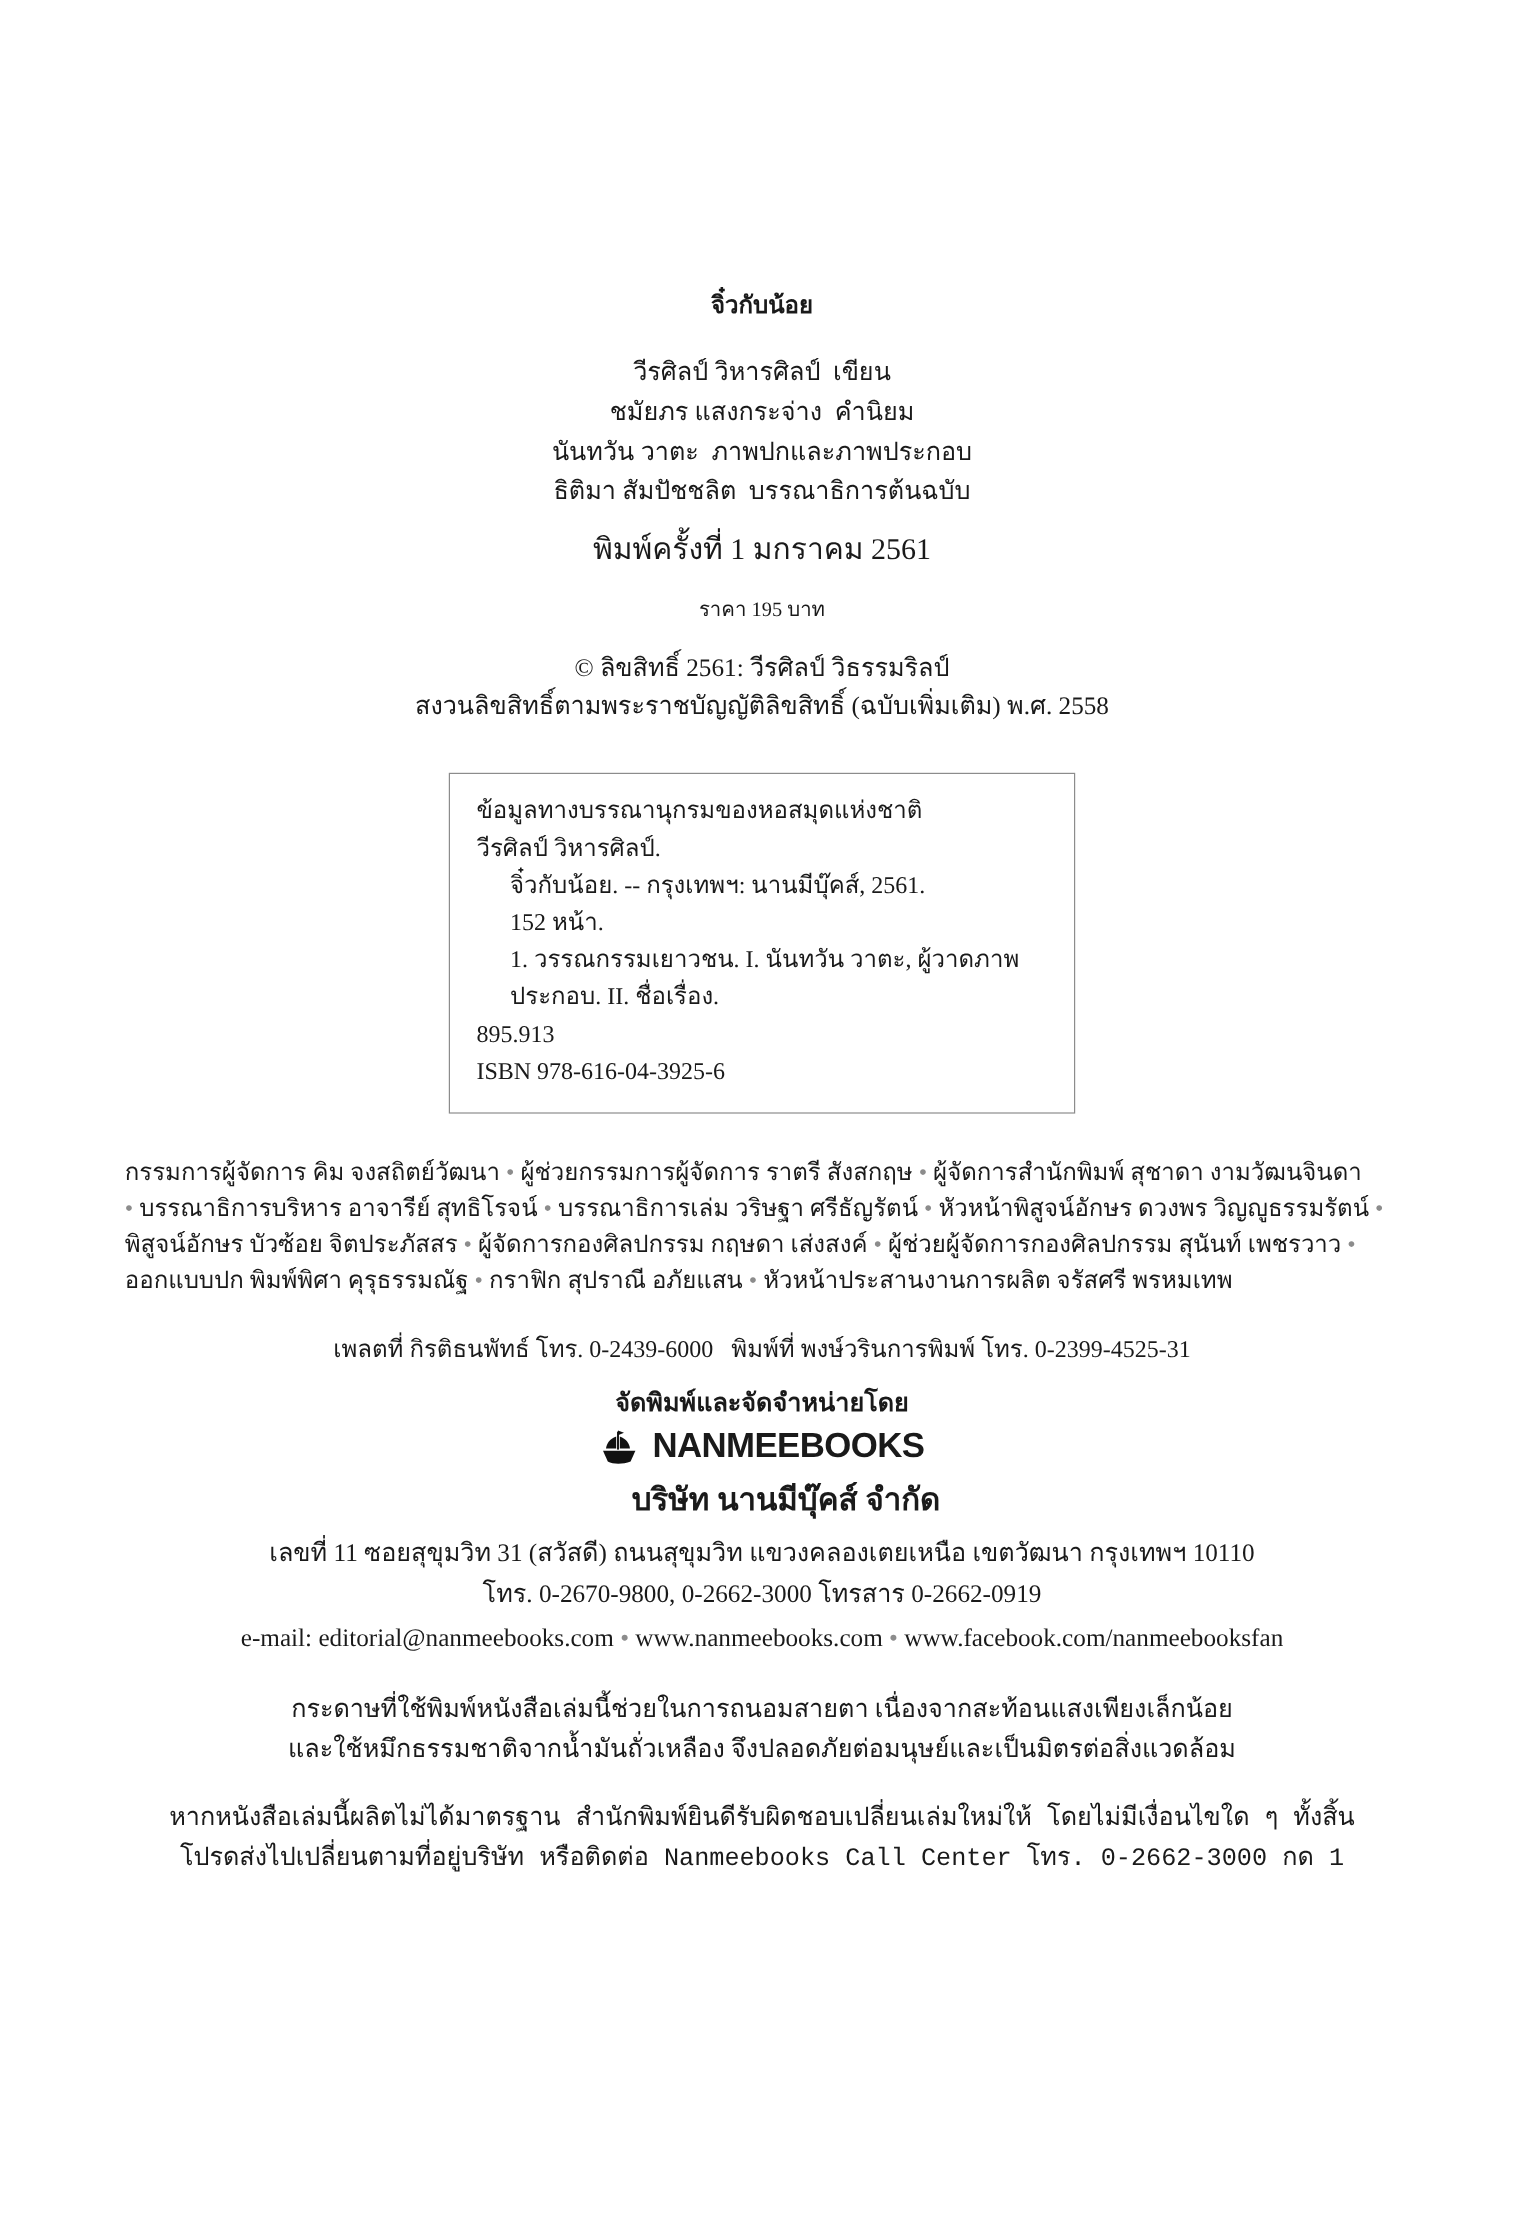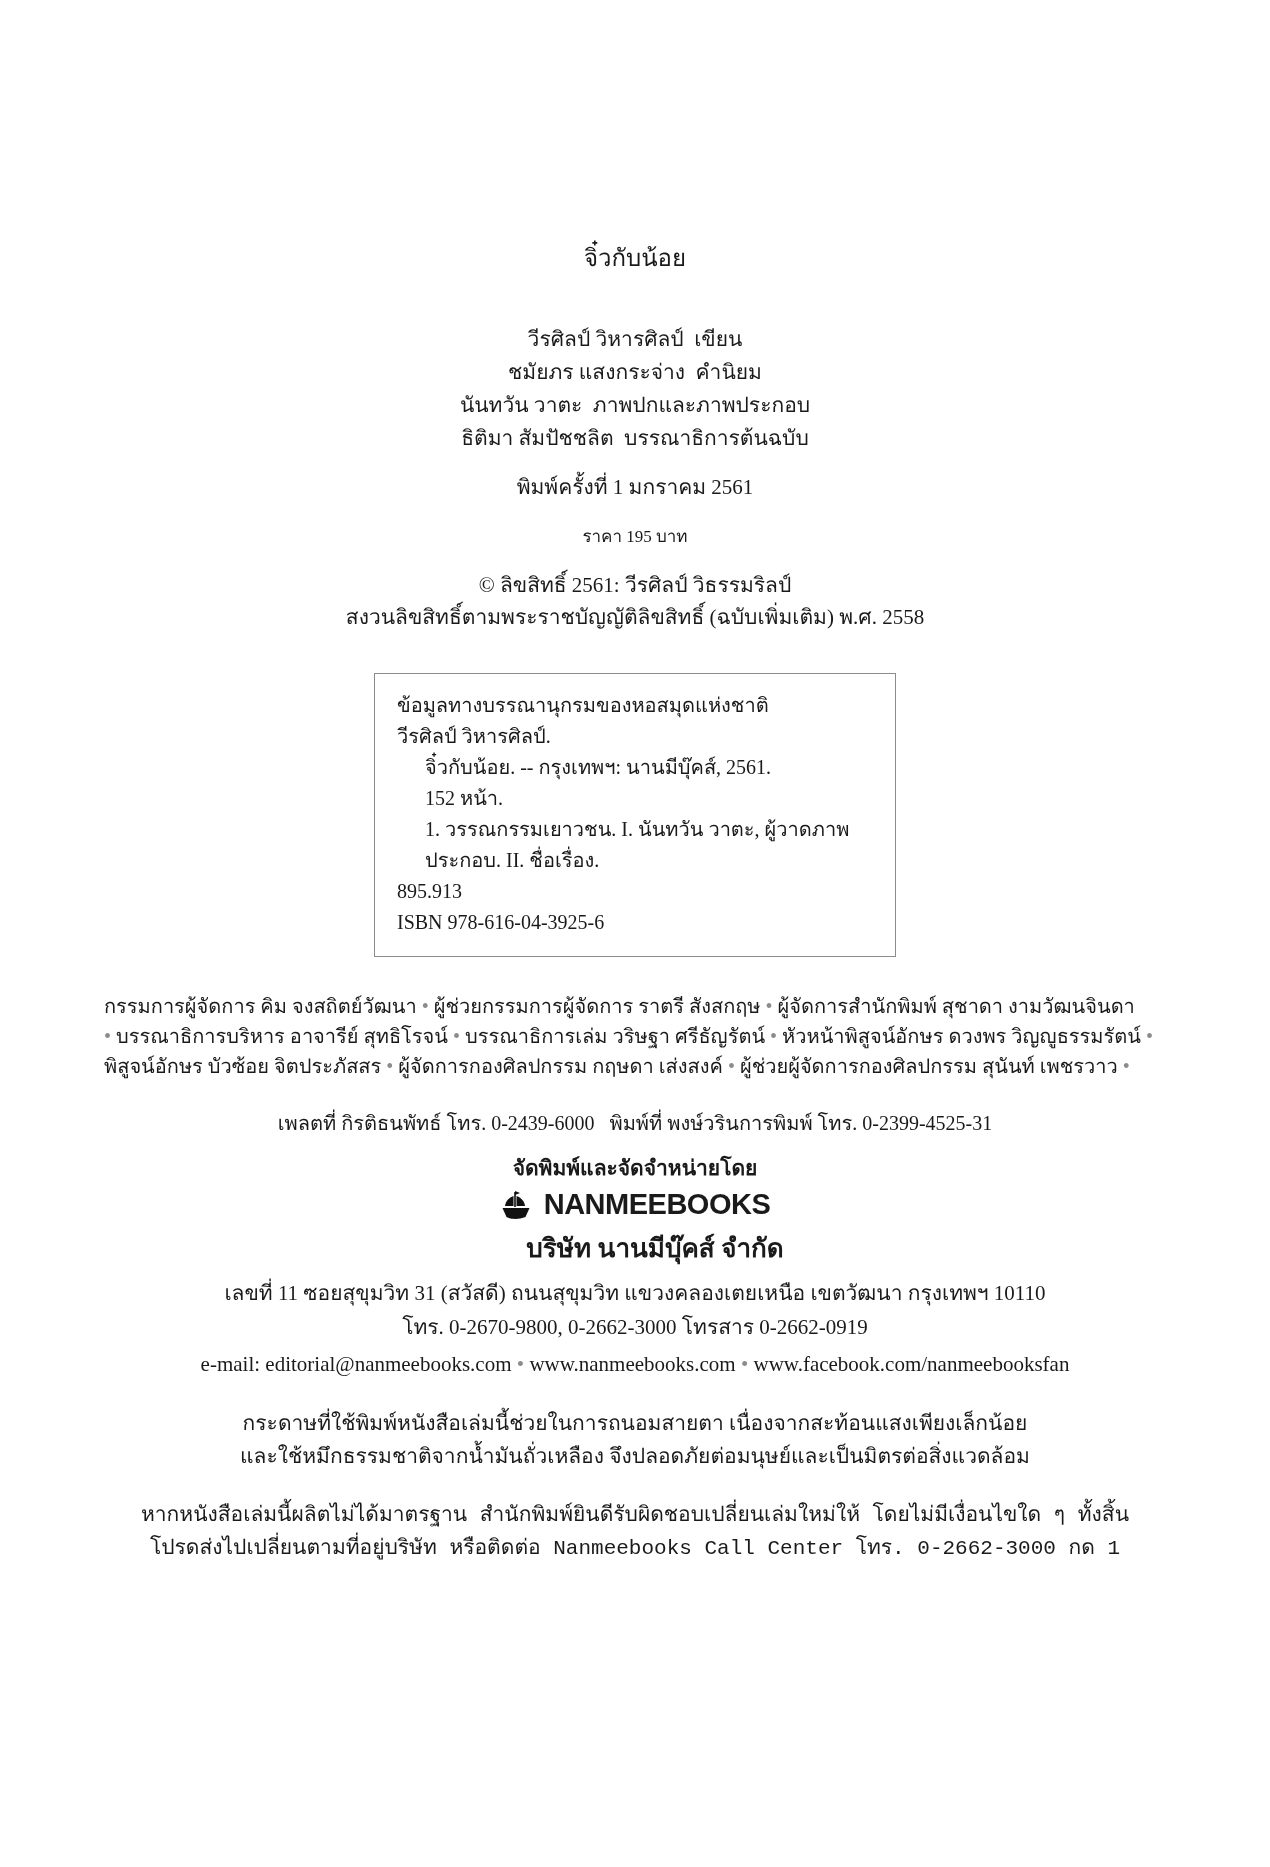--- a/index.html
+++ b/index.html
@@ -11,31 +11,31 @@
     background: #ffffff;
     color: #1a1a1a;
     font-family: "Liberation Serif", "DejaVu Serif", serif;
     overflow: hidden;
   }
   .content {
     padding-top: 238px;
     text-align: center;
   }
   .title {
-    font-size: 24px;
-    font-weight: normal;
-    margin-bottom: 46px;
+    font-size: 20px;
+    font-weight: bold;
+    margin-bottom: 24px;
     white-space: pre-wrap;
   }
   .credit-line {
     font-size: 21px;
     line-height: 33px;
     white-space: pre-wrap;
   }
-  .edition { font-size: 21px; margin-top: 16px; line-height: 33px; white-space: pre-wrap; }
+  .edition { font-size: 25px; margin-top: 16px; line-height: 33px; white-space: pre-wrap; }
   .price   { font-size: 17px; margin-top: 16px; line-height: 33px; white-space: pre-wrap; }
   .copyright { margin-top: 16px; }
   .copyright-line { font-size: 21px; line-height: 32px; white-space: pre-wrap; }
 
   .catalog-box {
     width: 476px;
     margin: 40px auto 0 auto;
     border: 1px solid #8c8c8c;
     padding: 16px 22px 18px 22px;
     text-align: left;
@@ -134,20 +134,21 @@
       <div class="catalog-line indent">152 หน้า.</div>
       <div class="catalog-line indent">1. วรรณกรรมเยาวชน. I. นันทวัน วาตะ, ผู้วาดภาพประกอบ. II. ชื่อเรื่อง.</div>
       <div class="catalog-line">895.913</div>
       <div class="catalog-line">ISBN 978-616-04-3925-6</div>
     </div>
 
     <div class="staff-block">
       <div class="staff-line">กรรมการผู้จัดการ คิม จงสถิตย์วัฒนา <span class="bullet">•</span> ผู้ช่วยกรรมการผู้จัดการ ราตรี สังสกฤษ <span class="bullet">•</span> ผู้จัดการสำนักพิมพ์ สุชาดา งามวัฒนจินดา</div>
       <div class="staff-line"><span class="bullet">•</span> บรรณาธิการบริหาร อาจารีย์ สุทธิโรจน์ <span class="bullet">•</span> บรรณาธิการเล่ม วริษฐา ศรีธัญรัตน์ <span class="bullet">•</span> หัวหน้าพิสูจน์อักษร ดวงพร วิญญูธรรมรัตน์ <span class="bullet">•</span></div>
       <div class="staff-line">พิสูจน์อักษร บัวซ้อย จิตประภัสสร <span class="bullet">•</span> ผู้จัดการกองศิลปกรรม กฤษดา เส่งสงค์ <span class="bullet">•</span> ผู้ช่วยผู้จัดการกองศิลปกรรม สุนันท์ เพชรวาว <span class="bullet">•</span></div>
+      <div class="staff-line">ออกแบบปก พิมพ์พิศา คุรุธรรมณัฐ <span class="bullet">•</span> กราฟิก สุปราณี อภัยแสน <span class="bullet">•</span> หัวหน้าประสานงานการผลิต จรัสศรี พรหมเทพ</div>
     </div>
 
     <div class="plate-line">เพลตที่ กิรติธนพัทธ์ โทร. 0-2439-6000   พิมพ์ที่ พงษ์วรินการพิมพ์ โทร. 0-2399-4525-31</div>
 
     <div>
       <div class="published-by">จัดพิมพ์และจัดจำหน่ายโดย</div>
       <div class="logo-row">
         <span class="logo-icon">
           <svg viewBox="0 0 32 32" width="32" height="32" aria-hidden="true">
             <path fill="#111" d="M15 2 L20 4 L15 6 Z"></path>

